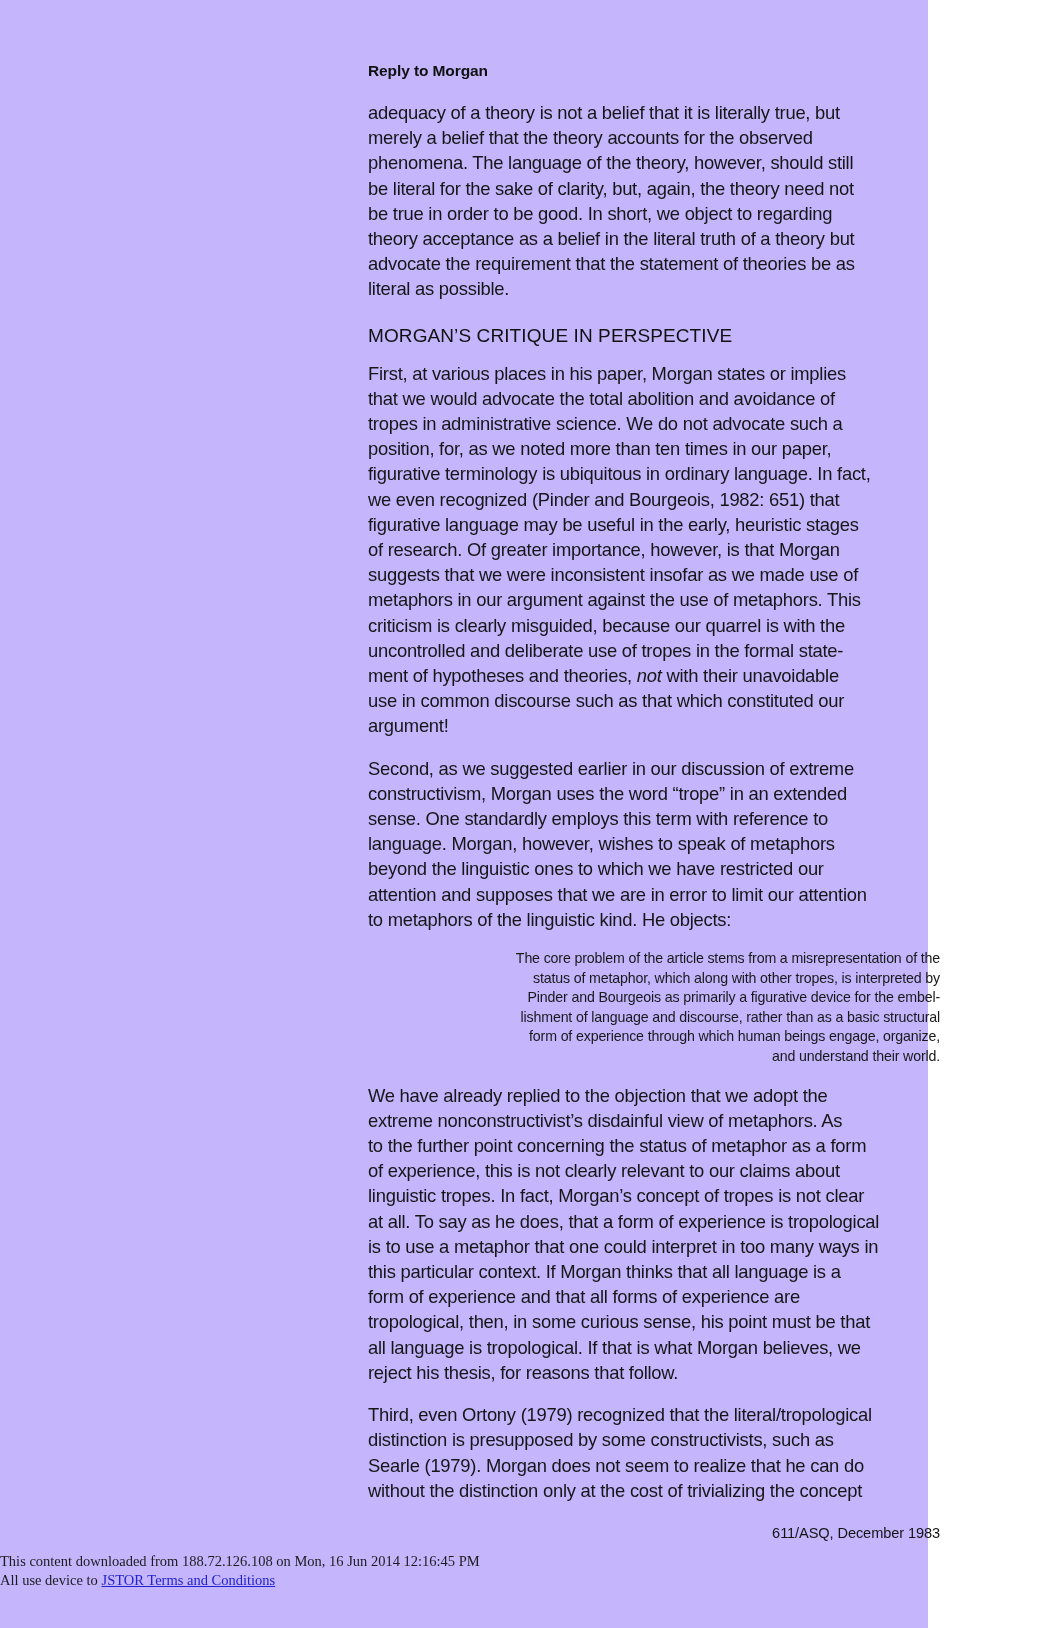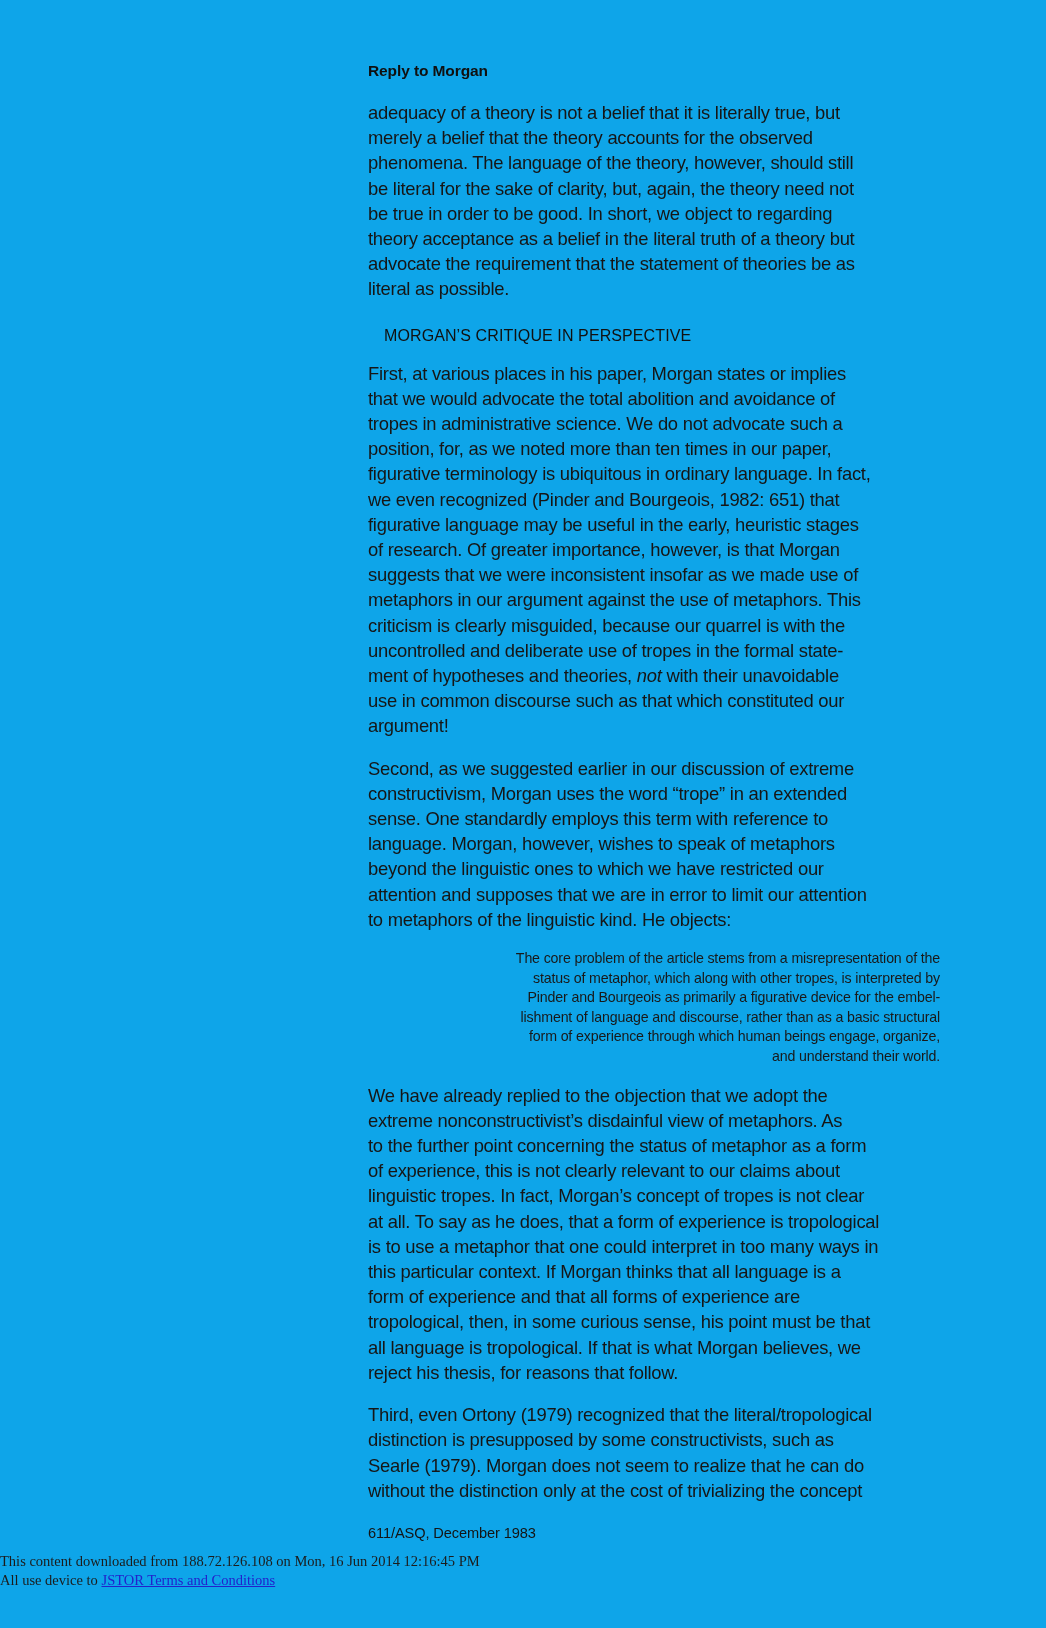--- a/index.html
+++ b/index.html
@@ -12,23 +12,23 @@
     height: 1628px;
     position: relative;
     font-family: "Liberation Sans", sans-serif;
     color: #1a1a1a;
     overflow: hidden;
   }
 
   .page {
     position: absolute;
     top: 0; left: 0;
-    width: 1046px;
+    width: 928px;
     height: 1628px;
-    background: #0ea5e9;
+    background: #c4b5fd;
   }
 
   
   .running-head {
     position: absolute;
     left: 368px;
     top: 62px;
     font-size: 15.5px;
     font-weight: bold;
     letter-spacing: -0.1px;
@@ -47,22 +47,22 @@
     margin: 6px 0 17px 0;
     font-size: 18.4px;
     line-height: 25.2px;
     letter-spacing: -0.25px;
     color: #161616;
     text-align: left;
     white-space: pre-line;
   }
 
   h2.section-head {
-    margin: 22px 0 13px 16px;
-    font-size: 16px;
+    margin: 22px 0 13px 0;
+    font-size: 19px;
     font-weight: normal;
     line-height: 24px;
     letter-spacing: 0.1px;
     color: #111111;
   }
 
   blockquote.extract {
     margin: 4px 0 16px 0;
     padding: 0;
     font-size: 14.2px;
@@ -71,20 +71,21 @@
     color: #191919;
     white-space: pre-line;
     text-align: right;
   }
 
   .folio {
     margin-top: 22px;
     font-size: 14.6px;
     letter-spacing: -0.1px;
     color: #141414;
+    text-align: right;
   }
 
   em.ital { font-style: italic; }
 
   
   .jstor-footer {
     position: absolute;
     left: 0;
     top: 1552px;
     width: 1046px;

